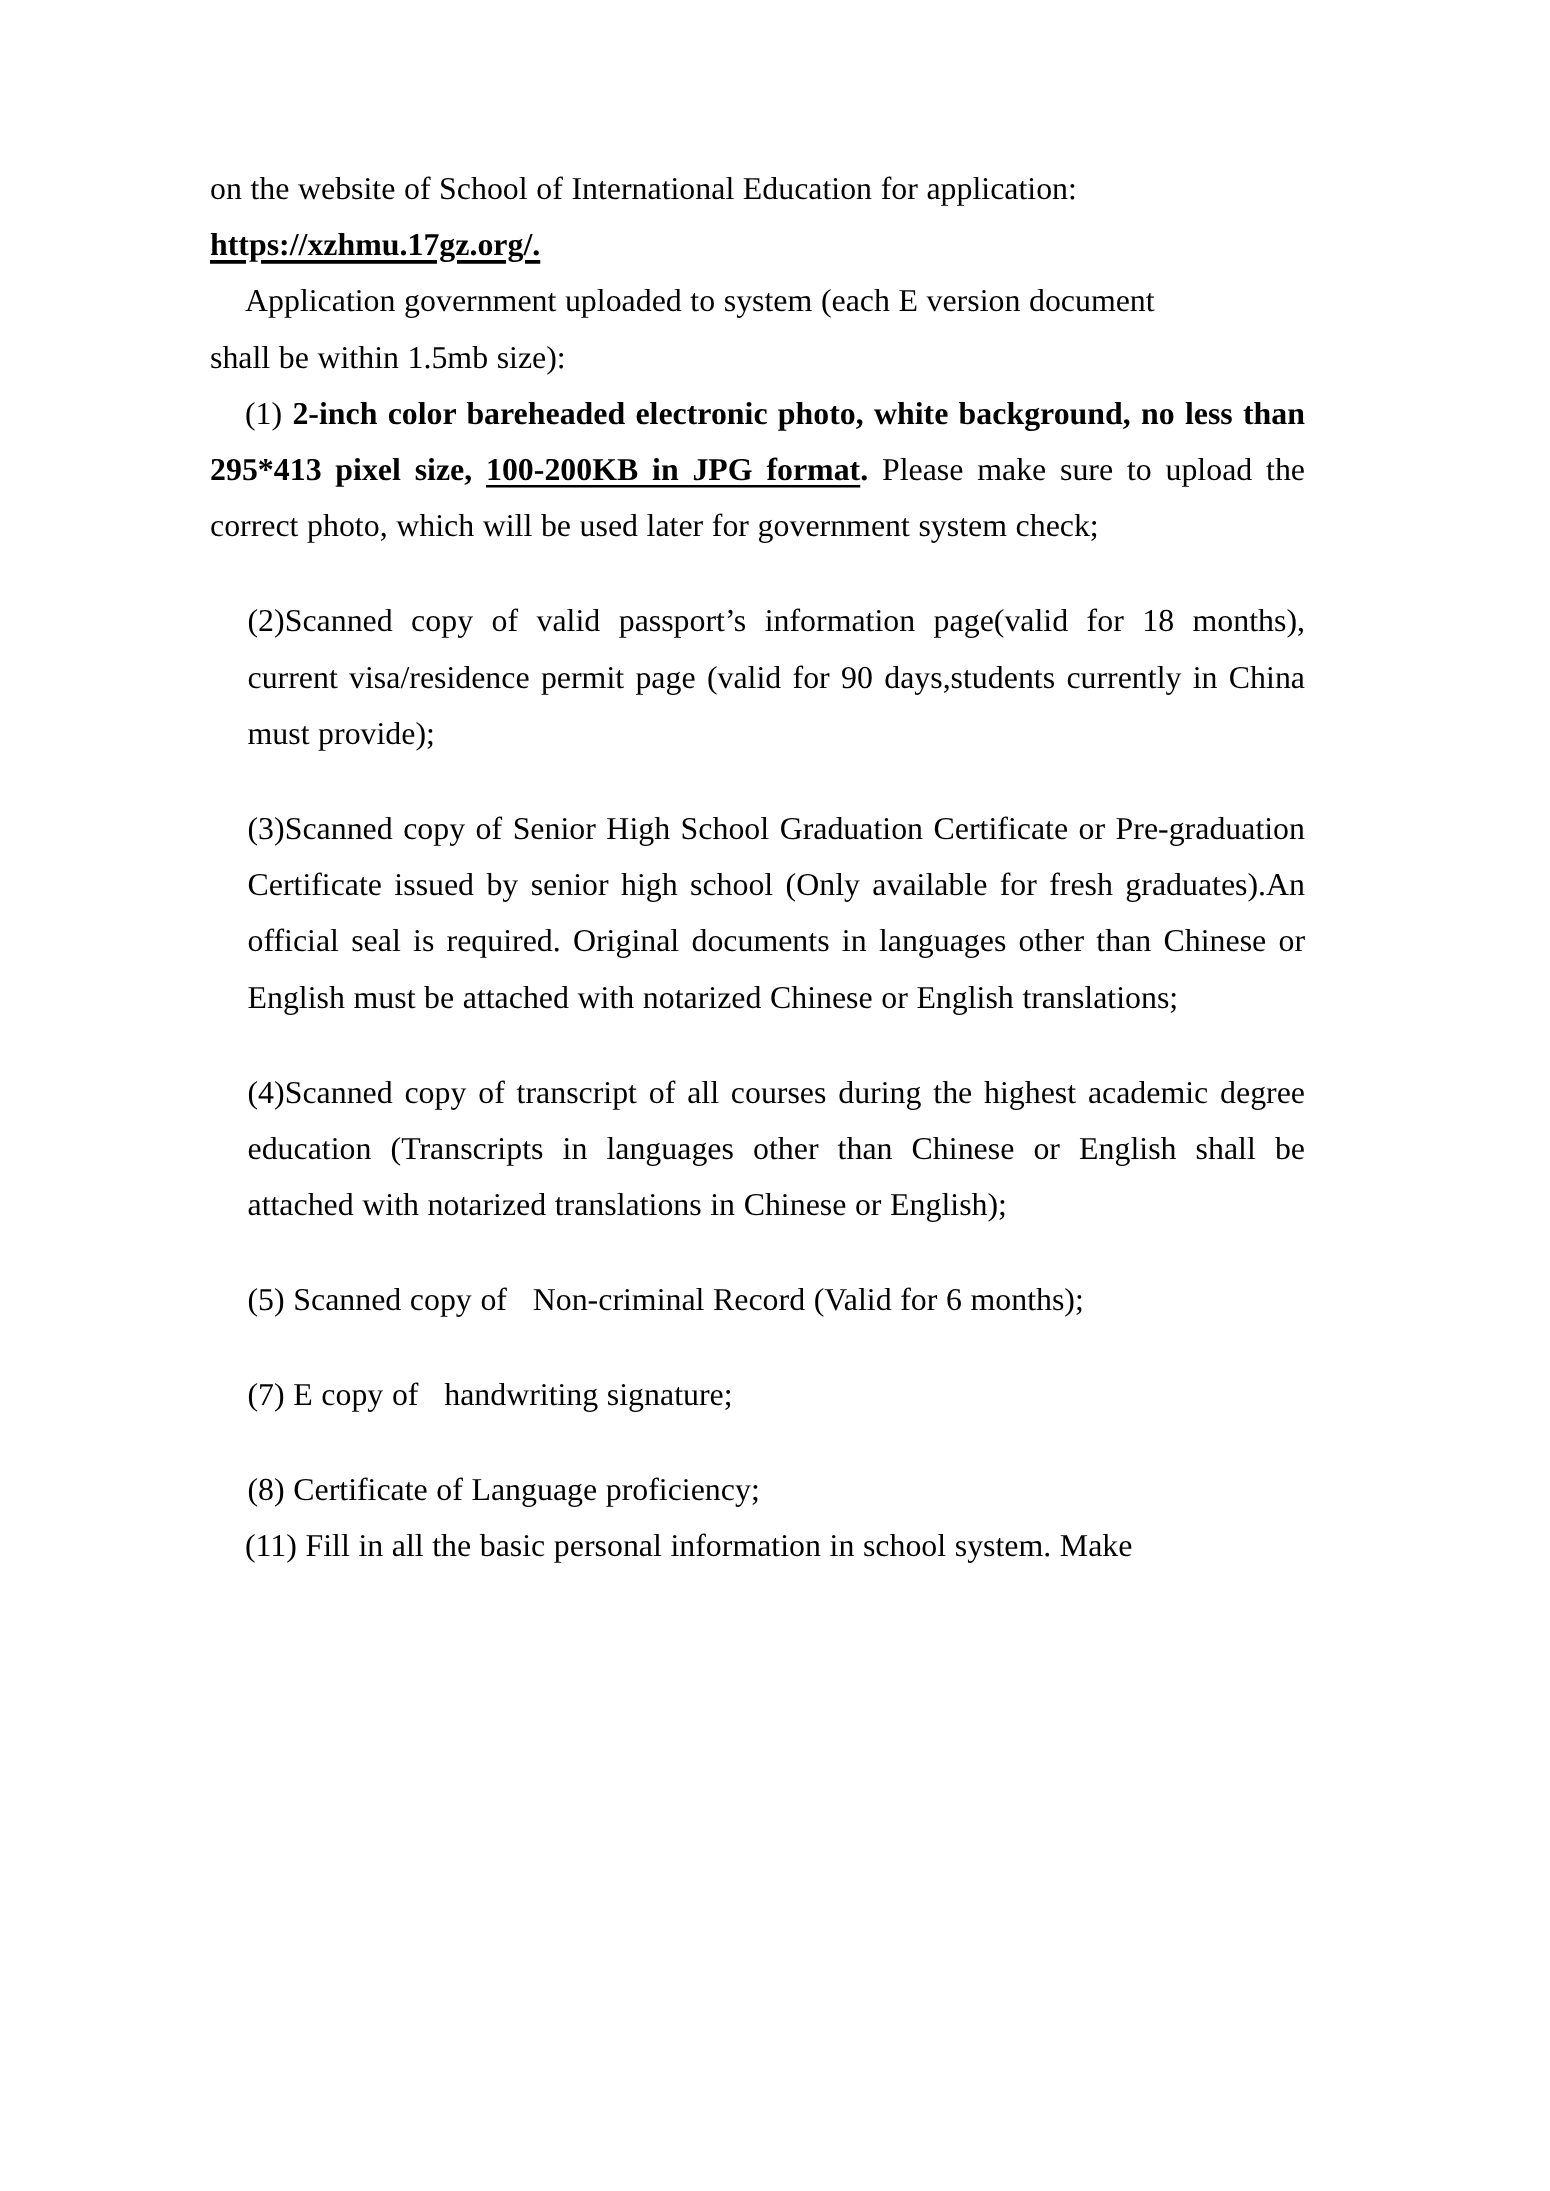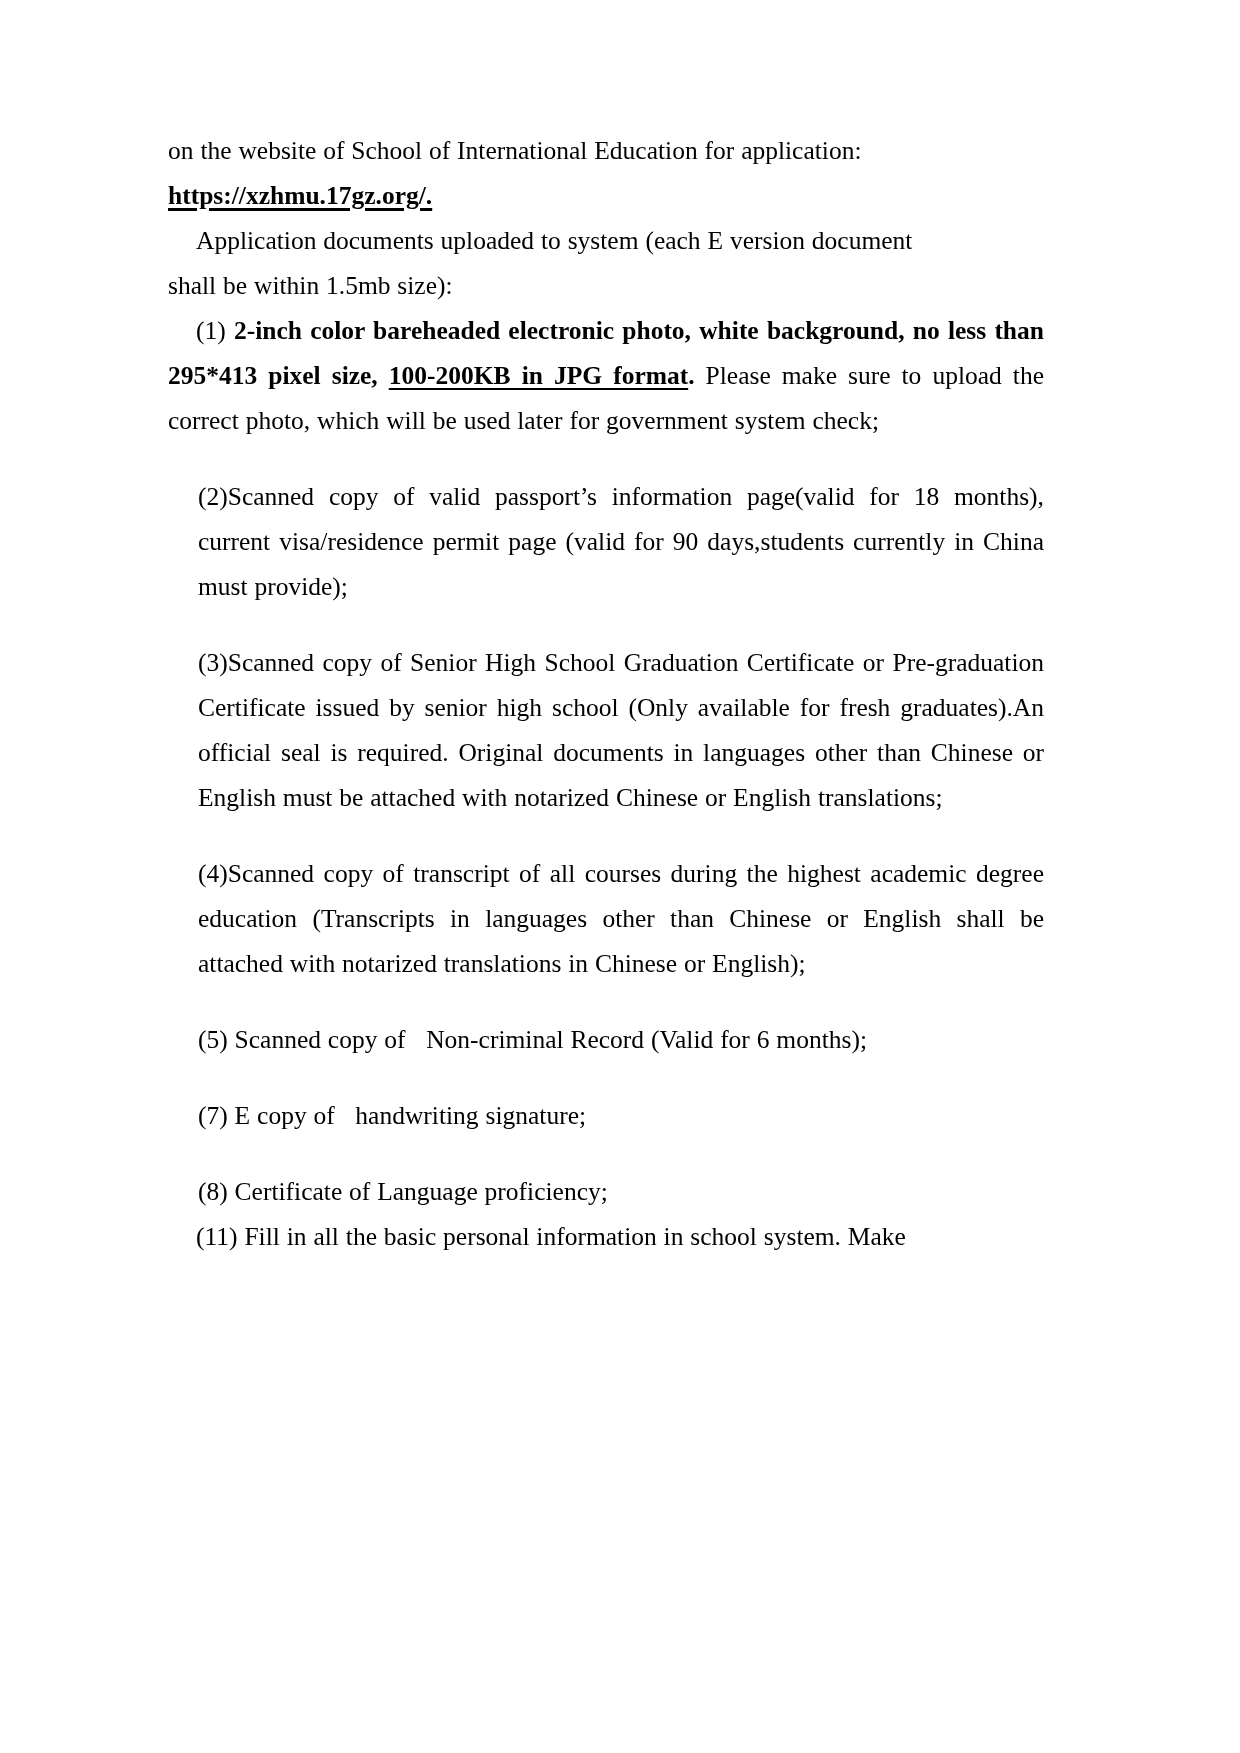--- a/index.html
+++ b/index.html
@@ -77,21 +77,21 @@
 </head>
 <body>
 
 <div id="page">
   <div class="text-column">
 
     <p class="para flush">on  the  website  of  School  of  International  Education  for  application:</p>
 
     <p class="para flush"><span class="link-line">https://xzhmu.17gz.org/.</span></p>
 
-    <p class="para indent1">Application documents uploaded to system (each E version document</p>
+    <p class="para indent1">Application government uploaded to system (each E version document</p>
 
     <p class="para flush">shall be within 1.5mb size):</p>
 
     <p class="para indent1"><span>(1)</span> <span class="bold">2-inch color bareheaded electronic photo, white background, no less than 295*413 pixel size,</span> <span class="bold-underline">100-200KB in JPG format</span><span class="bold">.</span> <span>Please make sure to upload the correct photo, which will be used later for government system check;</span></p>
 
     <p class="para block-indent">(2)Scanned copy of valid passport’s information page(valid for 18 months), current visa/residence permit page (valid for 90 days,students currently in China must provide);</p>
 
     <p class="para block-indent">(3)Scanned copy of Senior High School Graduation Certificate or Pre-graduation Certificate issued by senior high school (Only available for fresh graduates).An official seal is required. Original documents in languages other than Chinese or English must be attached with notarized Chinese or English translations;</p>
 
     <p class="para block-indent">(4)Scanned copy of transcript of all courses during the highest academic degree education (Transcripts in languages other than Chinese or English shall be attached with notarized translations in Chinese or English);</p>

